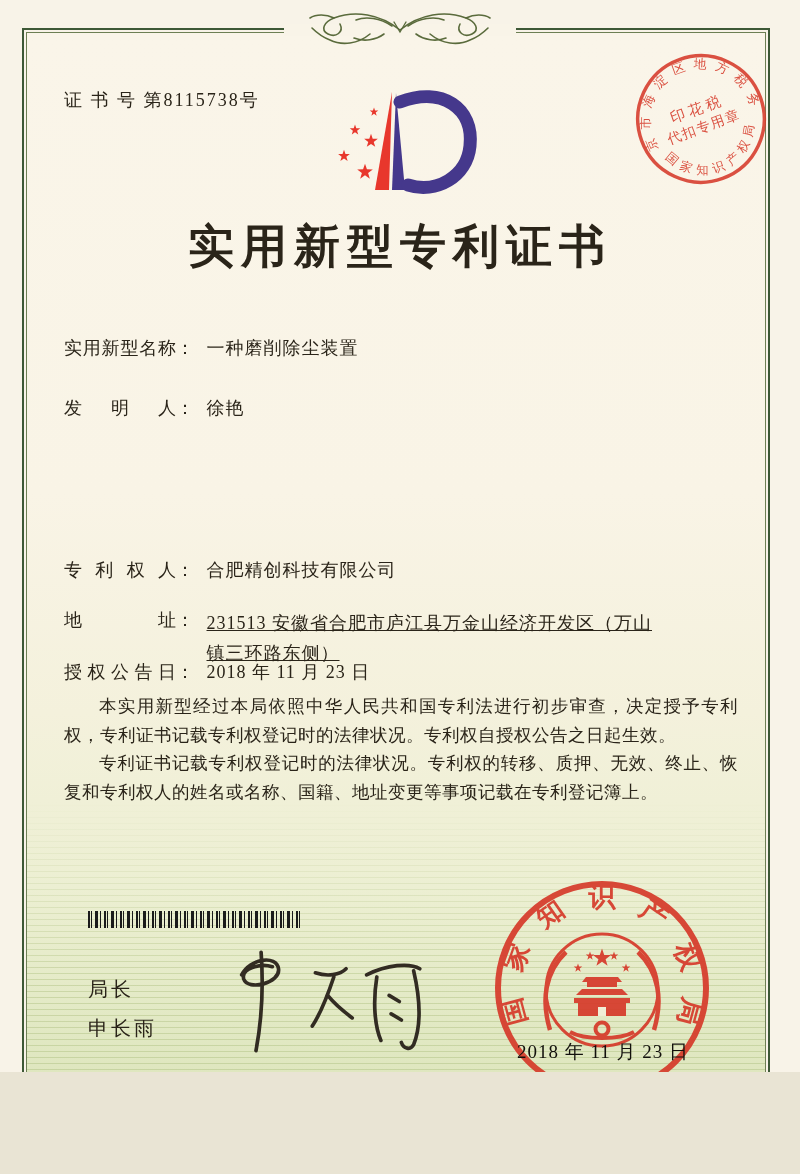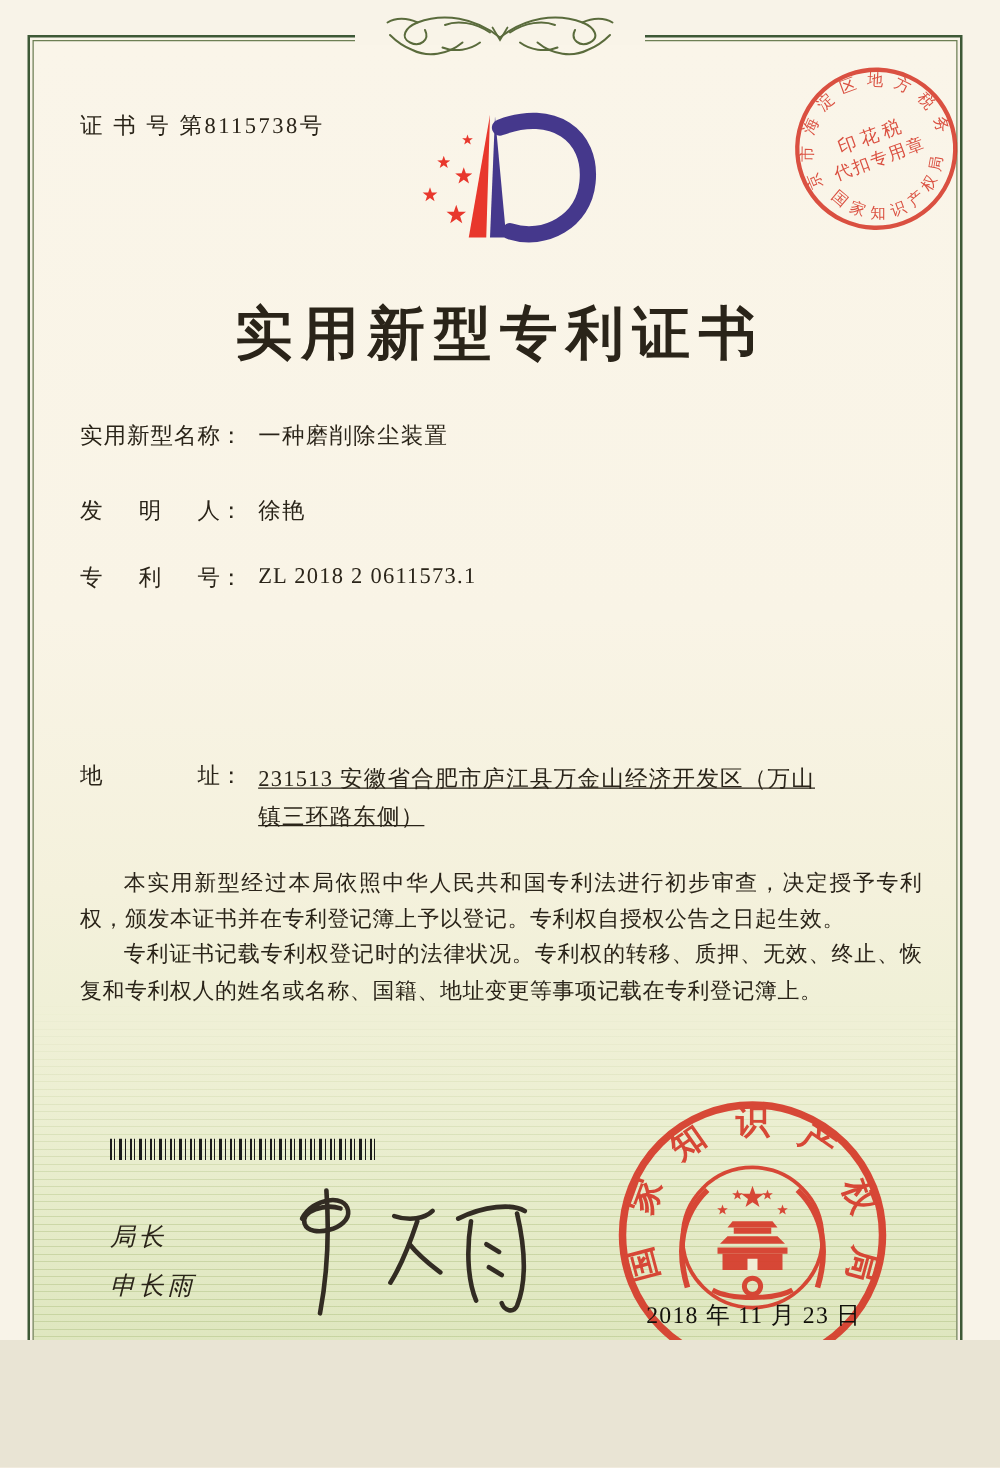--- a/index.html
+++ b/index.html
@@ -23,21 +23,21 @@
     position:absolute;left:0;right:0;bottom:0;height:330px;
     background:repeating-linear-gradient(180deg,rgba(146,170,92,.30) 0 1px,rgba(0,0,0,0) 1px 6px);
     -webkit-mask-image:linear-gradient(180deg,transparent 0%,#000 55%);
             mask-image:linear-gradient(180deg,transparent 0%,#000 55%);
   }
   .ornament{position:absolute;left:270px;top:4px;width:260px;height:48px;z-index:3;}
 
   .cert-no{position:absolute;left:64px;top:88px;font-size:18px;letter-spacing:2px;z-index:2;}
   .logo{position:absolute;left:320px;top:80px;width:180px;height:126px;z-index:2;}
   .title{
-    position:absolute;left:0;top:236px;width:100%;text-align:center;
+    position:absolute;left:0;top:216px;width:100%;text-align:center;
     font-size:46px;font-weight:700;letter-spacing:7px;z-index:2;
   }
 
   .field{position:absolute;left:64px;width:680px;font-size:18px;z-index:2;white-space:nowrap;}
   .flabel{display:inline-block;width:112px;text-align:justify;text-align-last:justify;vertical-align:top;}
   .fcolon{display:inline-block;vertical-align:top;}
   .fvalue{display:inline-block;margin-left:8px;letter-spacing:1px;vertical-align:top;}
   .fvalue-wrap{white-space:normal;width:452px;line-height:30px;text-decoration:underline;}
   .grantno{position:absolute;left:458px;top:660px;font-size:18px;z-index:2;white-space:nowrap;}
   .grantno .glabel{letter-spacing:2px;}
@@ -46,21 +46,21 @@
   .paras p{margin:0;font-size:17.5px;line-height:28.5px;text-align:justify;text-indent:2em;letter-spacing:.5px;}
 
   .barcode{
     position:absolute;left:88px;top:911px;width:213px;height:17px;z-index:2;
     background:repeating-linear-gradient(90deg,
       #1b1b1b 0 2px,transparent 2px 3px,
       #1b1b1b 3px 4px,transparent 4px 7px,
       #1b1b1b 7px 10px,transparent 10px 12px,
       #1b1b1b 12px 13px,transparent 13px 16px);
   }
-  .signer{position:absolute;left:88px;top:976px;z-index:2;font-size:20px;letter-spacing:3px;font-style:italic;}
+  .signer{position:absolute;left:88px;top:976px;z-index:2;font-size:20px;letter-spacing:3px;}
   .signer div{margin-bottom:12px;}
   .signature{position:absolute;left:213px;top:945px;width:215px;height:110px;z-index:3;}
 
   .main-seal{position:absolute;left:488px;top:878px;width:228px;height:228px;z-index:2;opacity:.92;}
   .seal-date{
     position:absolute;left:497px;top:1039px;width:212px;text-align:center;z-index:4;
     font-size:19px;letter-spacing:1px;color:#12100c;font-weight:500;white-space:nowrap;
   }
   .tax-stamp{position:absolute;left:622px;top:40px;width:158px;height:158px;z-index:4;opacity:.88;}
 
@@ -119,31 +119,35 @@
   <div class="title">实用新型专利证书</div>
 
   <div class="field" style="top:396px">
     <span class="flabel">发明人</span><span class="fcolon">：</span>
     <span class="fvalue">徐艳</span>
   </div>
   <div class="field" style="top:336px">
     <span class="flabel">实用新型名称</span><span class="fcolon">：</span>
     <span class="fvalue">一种磨削除尘装置</span>
   </div>
-  <div class="field" style="top:450px">
-    <span class="flabel">专利号</span><span class="fcolon">：</span>
-    <span class="fvalue">ZL 2018 2 0611573.1</span>
+  <div class="field" style="top:558px">
+    <span class="flabel">专利权人</span><span class="fcolon">：</span>
+    <span class="fvalue">合肥精创科技有限公司</span>
   </div>
   <div class="field" style="top:608px">
     <span class="flabel">地址</span><span class="fcolon">：</span>
     <span class="fvalue fvalue-wrap">231513 安徽省合肥市庐江县万金山经济开发区（万山镇三环路东侧）</span>
   </div>
+  <div class="field" style="top:660px">
+    <span class="flabel">授权公告日</span><span class="fcolon">：</span>
+    <span class="fvalue">2018 年 11 月 23 日</span>
+  </div>
 
   <div class="paras">
-    <p>本实用新型经过本局依照中华人民共和国专利法进行初步审查，决定授予专利权，颁发本证书并在专利登记簿上予以登记。专利权自授权公告之日起生效。</p>
+    <p>本实用新型经过本局依照中华人民共和国专利法进行初步审查，决定授予专利权，专利证书记载专利权登记时的法律状况。专利权自授权公告之日起生效。</p>
     <p>专利证书记载专利权登记时的法律状况。专利权的转移、质押、无效、终止、恢复和专利权人的姓名或名称、国籍、地址变更等事项记载在专利登记簿上。</p>
   </div>
 
   <div class="barcode"></div>
 
   <div class="signer">
     <div>局长</div>
     <div>申长雨</div>
   </div>
 

